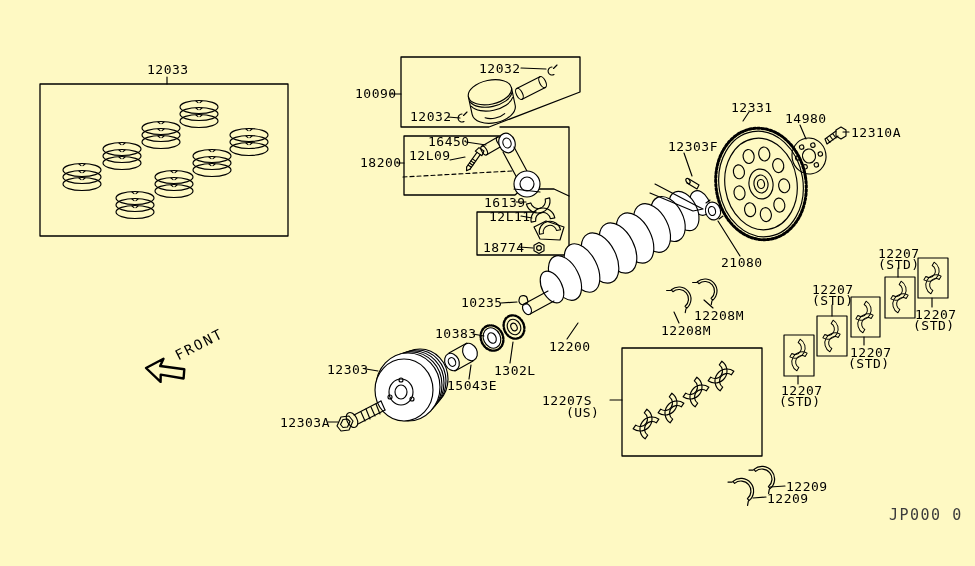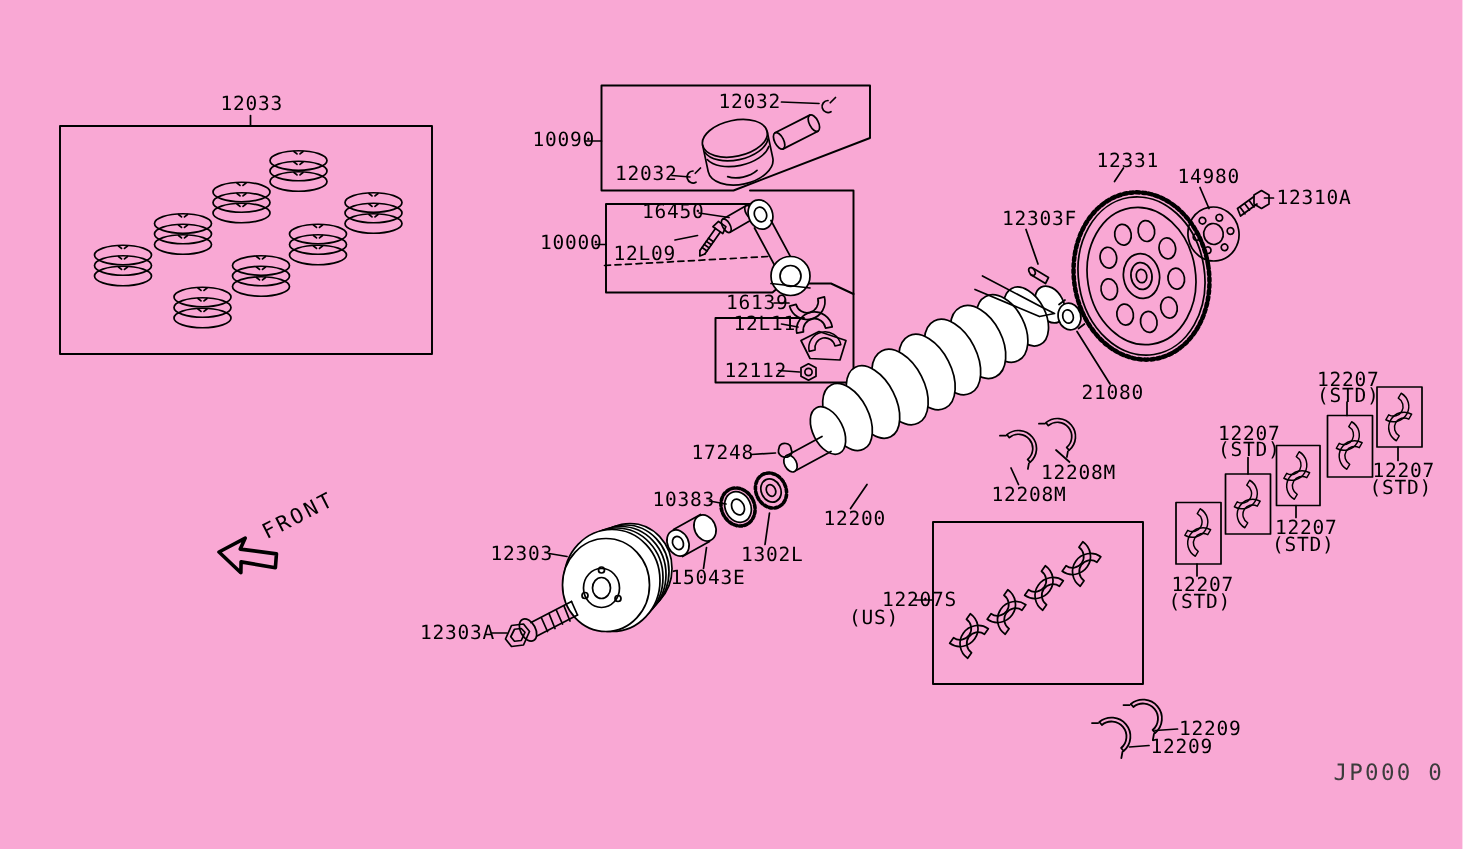--- a/index.html
+++ b/index.html
@@ -1,16 +1,16 @@
 <!DOCTYPE html>
 <html><head>
 <meta charset="utf-8">
 <style>
   html,body{margin:0;padding:0;background:#fff;}
-  .stage{position:relative;width:975px;height:566px;background:#f9a8d4;overflow:hidden;
+  .stage{position:relative;width:975px;height:566px;background:#fef9c3;overflow:hidden;
          font-family:"DejaVu Sans Mono","Liberation Mono",monospace;}
   .stage svg{position:absolute;left:0;top:0;}
   .art *{fill:none;stroke:#000;stroke-width:1.15;stroke-linecap:round;stroke-linejoin:round;}
   .art .wfill{fill:#fff;}
   .art .teeth{stroke-width:3;stroke-dasharray:2.2,2;}
   .art .dash{stroke-dasharray:4,3;}
   .art .thick{stroke-width:2.4;}
   .pn{position:absolute;font-size:13px;line-height:12px;color:#000;letter-spacing:.5px;white-space:nowrap;}
   .front-label{position:absolute;font-size:14px;color:#000;letter-spacing:2px;
                transform:rotate(-27deg);transform-origin:0 50%;white-space:nowrap;}
@@ -284,41 +284,41 @@
 
     <g transform="translate(146,368) rotate(17)">
       <path class="thick" d="M0,0 L14,-14 L13,-6 L37,-10 L39,-1 L16,2 L18,9 Z"></path>
     </g>
   </svg>
 
   <div class="pn" style="left:147px;top:64px">12033</div>
   <div class="pn" style="left:355px;top:88px">10090</div>
   <div class="pn" style="left:479px;top:63px">12032</div>
   <div class="pn" style="left:410px;top:111px">12032</div>
-  <div class="pn" style="left:360px;top:157px">10000</div>
+  <div class="pn" style="left:360px;top:157px">18200</div>
   <div class="pn" style="left:428px;top:136px">16450</div>
-  <div class="pn" style="left:409px;top:164px">12L09</div>
+  <div class="pn" style="left:409px;top:150px">12L09</div>
   <div class="pn" style="left:484px;top:197px">16139</div>
   <div class="pn" style="left:489px;top:211px">12L11</div>
-  <div class="pn" style="left:483px;top:242px">12112</div>
+  <div class="pn" style="left:483px;top:242px">18774</div>
   <div class="pn" style="left:731px;top:102px">12331</div>
   <div class="pn" style="left:785px;top:113px">14980</div>
   <div class="pn" style="left:851px;top:127px">12310A</div>
   <div class="pn" style="left:668px;top:141px">12303F</div>
   <div class="pn" style="left:721px;top:257px">21080</div>
-  <div class="pn" style="left:461px;top:297px">17248</div>
+  <div class="pn" style="left:461px;top:297px">10235</div>
   <div class="pn" style="left:435px;top:328px">10383</div>
   <div class="pn" style="left:494px;top:365px">1302L</div>
   <div class="pn" style="left:447px;top:380px">15043E</div>
   <div class="pn" style="left:549px;top:341px">12200</div>
   <div class="pn" style="left:327px;top:364px">12303</div>
   <div class="pn" style="left:280px;top:417px">12303A</div>
   <div class="pn" style="left:694px;top:310px">12208M</div>
   <div class="pn" style="left:661px;top:325px">12208M</div>
-  <div class="pn" style="left:588px;top:395px">12207S</div>
+  <div class="pn" style="left:542px;top:395px">12207S</div>
   <div class="pn" style="left:566px;top:407px">(US)</div>
 
   <div class="pn" style="left:781px;top:385px">12207</div>
   <div class="pn" style="left:779px;top:396px">(STD)</div>
   <div class="pn" style="left:812px;top:284px">12207</div>
   <div class="pn" style="left:812px;top:295px">(STD)</div>
   <div class="pn" style="left:850px;top:347px">12207</div>
   <div class="pn" style="left:848px;top:358px">(STD)</div>
   <div class="pn" style="left:878px;top:248px">12207</div>
   <div class="pn" style="left:878px;top:259px">(STD)</div>

